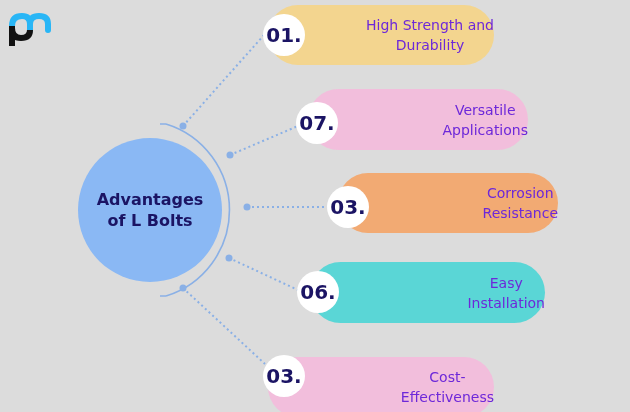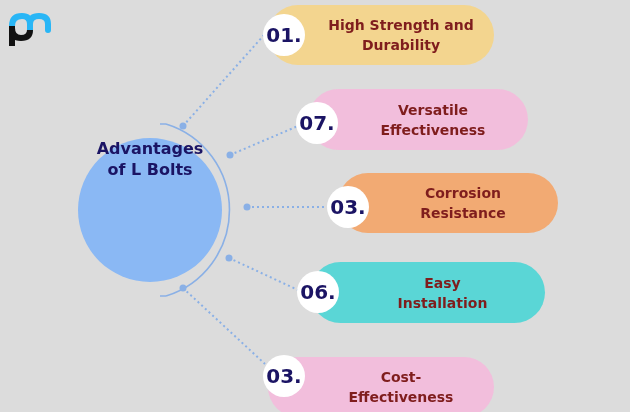--- a/index.html
+++ b/index.html
@@ -4,26 +4,26 @@
 <style>
   html, body { margin:0; padding:0; }
   body {
     width:630px; height:412px; background:#dcdcdc; position:relative; overflow:hidden;
     font-family:"DejaVu Sans", "Liberation Sans", sans-serif;
   }
   .logo { position:absolute; left:8px; top:10px; width:46px; height:38px; }
   svg.lines { position:absolute; left:0; top:0; width:630px; height:412px; }
   .hub {
     position:absolute; left:78px; top:138px; width:144px; height:144px; border-radius:50%;
-    background:#8ab8f4; display:flex; align-items:flex-start; justify-content:center; text-align:center;
+    background:#8ab8f4; display:flex; align-items:center; justify-content:center; text-align:center;
     color:#1b1464; font-weight:bold; font-size:16px; line-height:21px;
   }
   .pill {
-    position:absolute; border-radius:32px; display:flex; align-items:center; justify-content:center;
-    color:#7f1d1d; font-weight:bold; font-size:14px; line-height:20px; text-align:center;
+    position:absolute; border-radius:32px; display:flex; align-items:center; justify-content:flex-end;
+    color:#6d28d9; font-weight:normal; font-size:14px; line-height:20px; text-align:center;
     box-sizing:border-box;
   }
   .pill span { white-space:pre-line; }
   .num {
     position:absolute; width:42px; height:42px; border-radius:50%; background:#ffffff;
     display:flex; align-items:center; justify-content:center;
     color:#1b1464; font-weight:bold; font-size:20px;
   }
 </style>
 </head>
@@ -64,21 +64,21 @@
 <div class="pill" style="left:268px;top:5px;width:226px;height:60px;background:#f3d58f;padding-left:40px;">
   <span>High Strength and
 Durability</span>
 </div>
 <div class="num" style="left:263px;top:14px;">
   <span>01.</span>
 </div>
 
 <div class="pill" style="left:308px;top:89px;width:220px;height:61px;background:#f2bedc;padding-left:30px;">
   <span>Versatile
-Effectiveness</span>
+Applications</span>
 </div>
 <div class="num" style="left:296px;top:102px;">
   <span>07.</span>
 </div>
 
 <div class="pill" style="left:338px;top:173px;width:220px;height:60px;background:#f2aa73;padding-left:30px;">
   <span>Corrosion
 Resistance</span>
 </div>
 <div class="num" style="left:327px;top:186px;">

